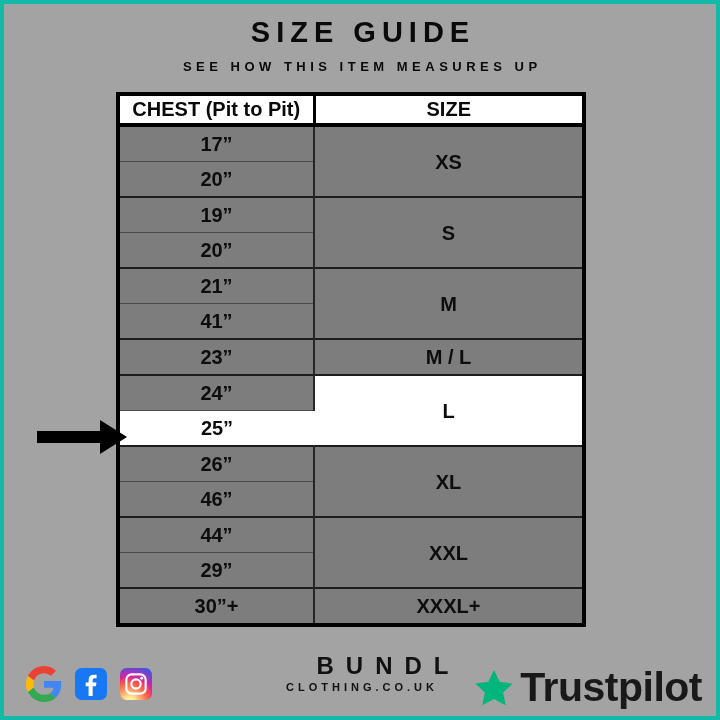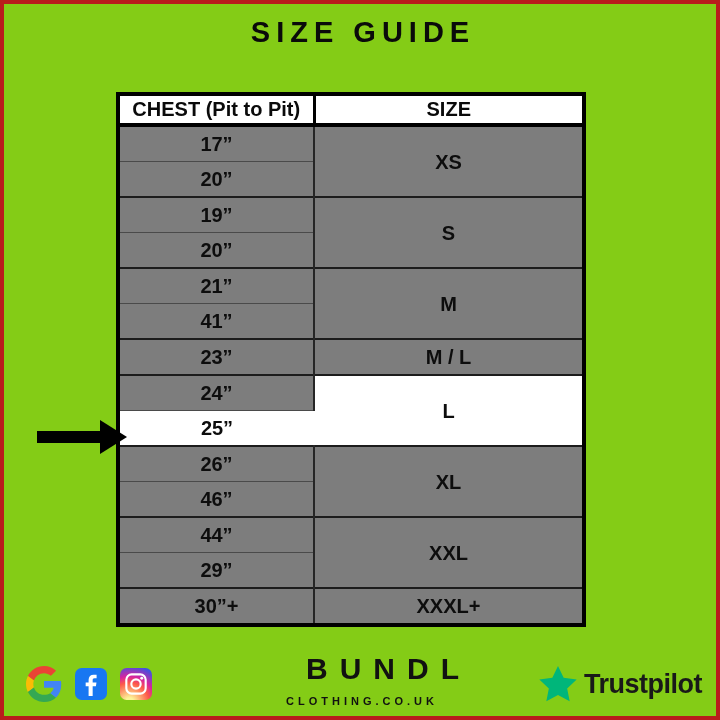--- a/index.html
+++ b/index.html
@@ -1,22 +1,22 @@
 <!DOCTYPE html>
 <html><head>
 <meta charset="utf-8">
 <style>
   * { margin: 0; padding: 0; box-sizing: border-box; }
   html, body { background: #fff; }
   body { font-family: "Liberation Sans", sans-serif; width: 720px; height: 720px; }
   .frame {
     position: relative;
     width: 720px; height: 720px;
-    border: 4px solid #b91c1c;
-    background: #84cc16;
+    border: 4px solid #14b8a6;
+    background: #a3a3a3;
     overflow: hidden;
     padding-left: 28px;
   }
   
   .title {
     position: absolute; top: 12px; left: 0; width: 100%;
     text-align: center;
     font-size: 29px; font-weight: bold; color: #0a0a0a;
     letter-spacing: 6px; text-indent: 6px;
   }
@@ -59,43 +59,44 @@
   .social {
     position: absolute; left: 22px; top: 662px;
     display: flex; align-items: center; gap: 13px;
   }
   .social .icon { display: block; }
   .brand {
     position: absolute; left: 0; top: 648px; width: 100%;
     text-align: center;
   }
   .brand-name {
-    font-size: 30px; font-weight: bold; color: #111;
+    font-size: 24px; font-weight: bold; color: #111;
     letter-spacing: 12px; text-indent: 12px; margin-left: 45px;
   }
   .brand-domain {
-    margin-top: 9px;
+    margin-top: 1px;
     font-size: 11px; font-weight: bold; color: #111;
     letter-spacing: 4px; text-indent: 4px;
   }
   .trustpilot {
     position: absolute; right: 14px; top: 660px;
     display: flex; align-items: center; gap: 6px;
   }
   .trustpilot-label {
-    font-size: 27px; font-weight: 600; color: #191919;
+    font-size: 41px; font-weight: 600; color: #191919;
     letter-spacing: -0.5px;
   }
 </style>
 </head>
 <body>
 
 <div class="frame">
 
   <div class="title">SIZE GUIDE</div>
+  <div class="subtitle">SEE HOW THIS ITEM MEASURES UP</div>
 
   <div class="table-wrap">
     <table class="size-table">
       <colgroup>
           <col class="c1">
           <col class="c2">
         </colgroup>
       <thead>
         <tr>
           <th class="col-chest">CHEST (Pit to Pit)</th>

